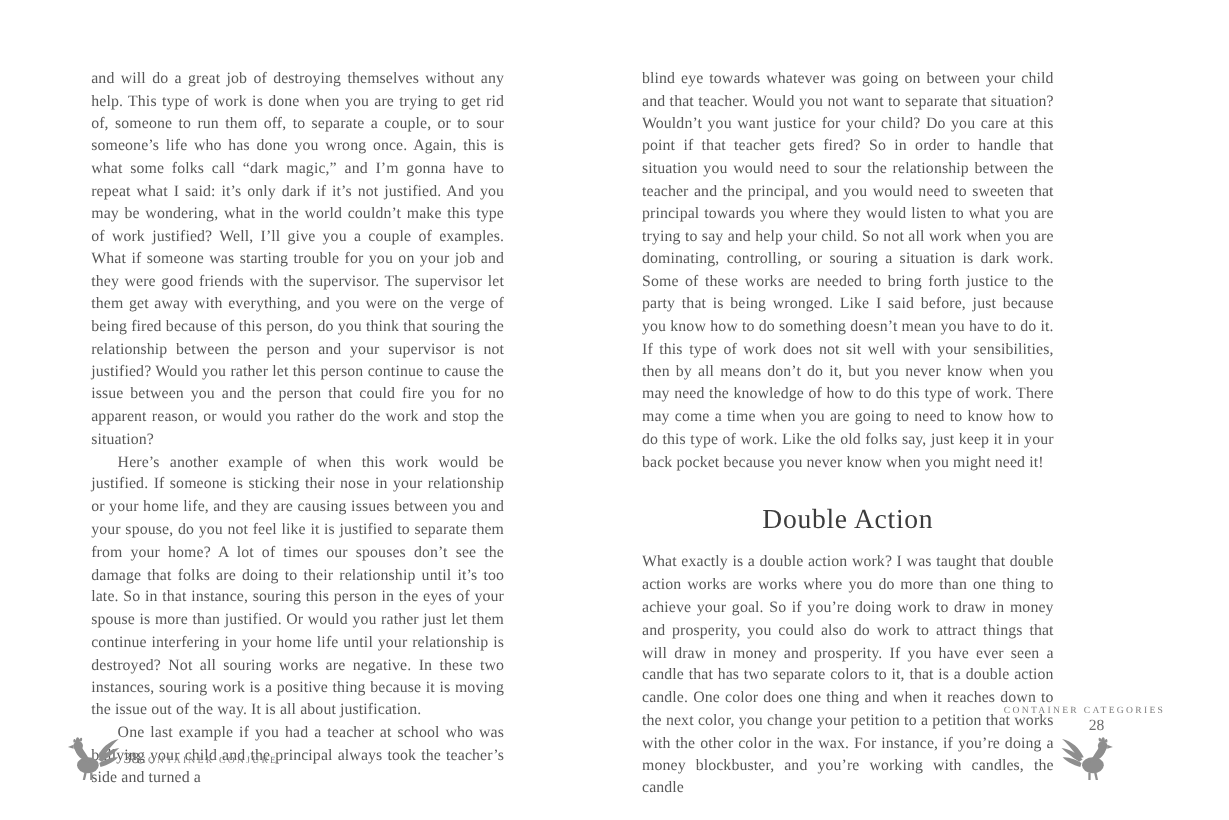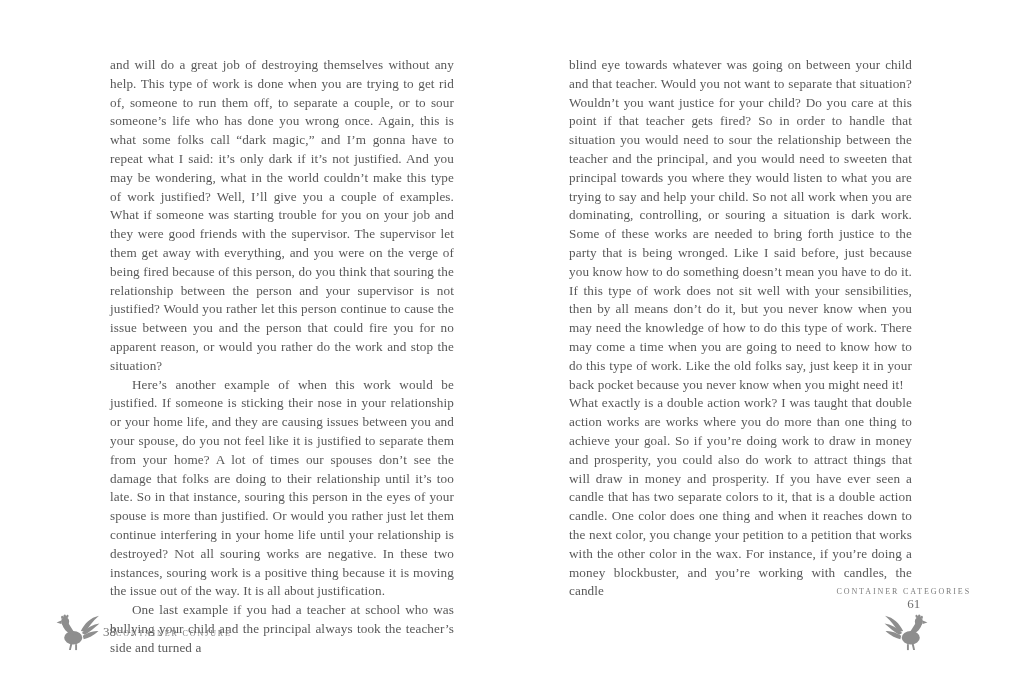--- a/index.html
+++ b/index.html
@@ -12,21 +12,21 @@
   .spread {
     position: relative;
     width: 1024px;
     height: 683px;
     background: #ffffff;
     display: flex;
   }
   .page {
     padding-top: 56px;
   }
-  .page-left  { margin-left: 110px;  width: 344px; }
+  .page-left  { margin-left: 76px;  width: 344px; }
   .page-right { margin-left: 115px; width: 343px; }
   .para {
     font-size: 13.2px;
     line-height: 18.8px;
     color: #585858;
     text-align: justify;
     hyphens: auto;
     letter-spacing: 0.1px;
   }
   .para.indent { text-indent: 22px; }
@@ -72,20 +72,21 @@
 <div class="spread">
 
   <main class="page page-left">
     <p class="para">and will do a great job of destroying themselves without any help. This type of work is done when you are trying to get rid of, someone to run them off, to separate a couple, or to sour someone’s life who has done you wrong once. Again, this is what some folks call “dark magic,” and I’m gonna have to repeat what I said: it’s only dark if it’s not justified. And you may be wondering, what in the world couldn’t make this type of work justified? Well, I’ll give you a couple of examples. What if someone was starting trouble for you on your job and they were good friends with the supervisor. The supervisor let them get away with everything, and you were on the verge of being fired because of this person, do you think that souring the relationship between the person and your supervisor is not justified? Would you rather let this person continue to cause the issue between you and the person that could fire you for no apparent reason, or would you rather do the work and stop the situation?</p>
     <p class="para indent">Here’s another example of when this work would be justified. If someone is sticking their nose in your relationship or your home life, and they are causing issues between you and your spouse, do you not feel like it is justified to separate them from your home? A lot of times our spouses don’t see the damage that folks are doing to their relationship until it’s too late. So in that instance, souring this person in the eyes of your spouse is more than justified. Or would you rather just let them continue interfering in your home life until your relationship is destroyed? Not all souring works are negative. In these two instances, souring work is a positive thing because it is moving the issue out of the way. It is all about justification.</p>
     <p class="para indent">One last example if you had a teacher at school who was bullying your child and the principal always took the teacher’s side and turned a</p>
   </main>
 
   <main class="page page-right">
     <p class="para">blind eye towards whatever was going on between your child and that teacher. Would you not want to separate that situation? Wouldn’t you want justice for your child? Do you care at this point if that teacher gets fired? So in order to handle that situation you would need to sour the relationship between the teacher and the principal, and you would need to sweeten that principal towards you where they would listen to what you are trying to say and help your child. So not all work when you are dominating, controlling, or souring a situation is dark work. Some of these works are needed to bring forth justice to the party that is being wronged. Like I said before, just because you know how to do something doesn’t mean you have to do it. If this type of work does not sit well with your sensibilities, then by all means don’t do it, but you never know when you may need the knowledge of how to do this type of work. There may come a time when you are going to need to know how to do this type of work. Like the old folks say, just keep it in your back pocket because you never know when you might need it!</p>
+    <h1 class="section-heading">Double Action</h1>
     <p class="para">What exactly is a double action work? I was taught that double action works are works where you do more than one thing to achieve your goal. So if you’re doing work to draw in money and prosperity, you could also do work to attract things that will draw in money and prosperity. If you have ever seen a candle that has two separate colors to it, that is a double action candle. One color does one thing and when it reaches down to the next color, you change your petition to a petition that works with the other color in the wax. For instance, if you’re doing a money blockbuster, and you’re working with candles, the candle</p>
   </main>
 
   <footer class="footer footer-left">
     <span class="rooster">
       <svg viewBox="0 0 46 42" xmlns="http://www.w3.org/2000/svg">
         <g fill="#8e8e8e">
           <path d="M26 20 C30 12 36 6 45 4 C38 10 34 16 31 21 Z"></path>
           <path d="M27 22 C33 16 39 13 45.5 12 C39 18 34 21.5 30 24 Z"></path>
           <path d="M28 25 C34 21 40 20 44.5 20 C39 25.5 33 27.5 29 28.5 Z"></path>
@@ -99,21 +100,21 @@
           <path d="M20 33.8 L20 40 L22 40 L22 33.8 Z"></path>
         </g>
       </svg>
     </span>
     <span class="pagenum">38</span>
     <span class="running-head">CONTAINER CONJURE</span>
   </footer>
 
   <footer class="footer footer-right">
     <span class="running-head">CONTAINER CATEGORIES</span>
-    <span class="pagenum">61</span>
+    <span class="pagenum">28</span>
     <span class="rooster mirrored">
       <svg viewBox="0 0 46 42" xmlns="http://www.w3.org/2000/svg">
         <g fill="#8e8e8e">
           <path d="M26 20 C30 12 36 6 45 4 C38 10 34 16 31 21 Z"></path>
           <path d="M27 22 C33 16 39 13 45.5 12 C39 18 34 21.5 30 24 Z"></path>
           <path d="M28 25 C34 21 40 20 44.5 20 C39 25.5 33 27.5 29 28.5 Z"></path>
           <ellipse cx="18" cy="27" rx="9.5" ry="7"></ellipse>
           <path d="M6 12 C8 18 11 21 15 23 L21 25 C18 19 14 14 12 10 Z"></path>
           <circle cx="9.5" cy="10" r="4.2"></circle>
           <path d="M5.5 7 C4.5 3.5 7 3 7.5 5.5 C7.5 2 10 1.5 10.5 4.5 C12 1.5 14 3 12.5 6 Z"></path>

